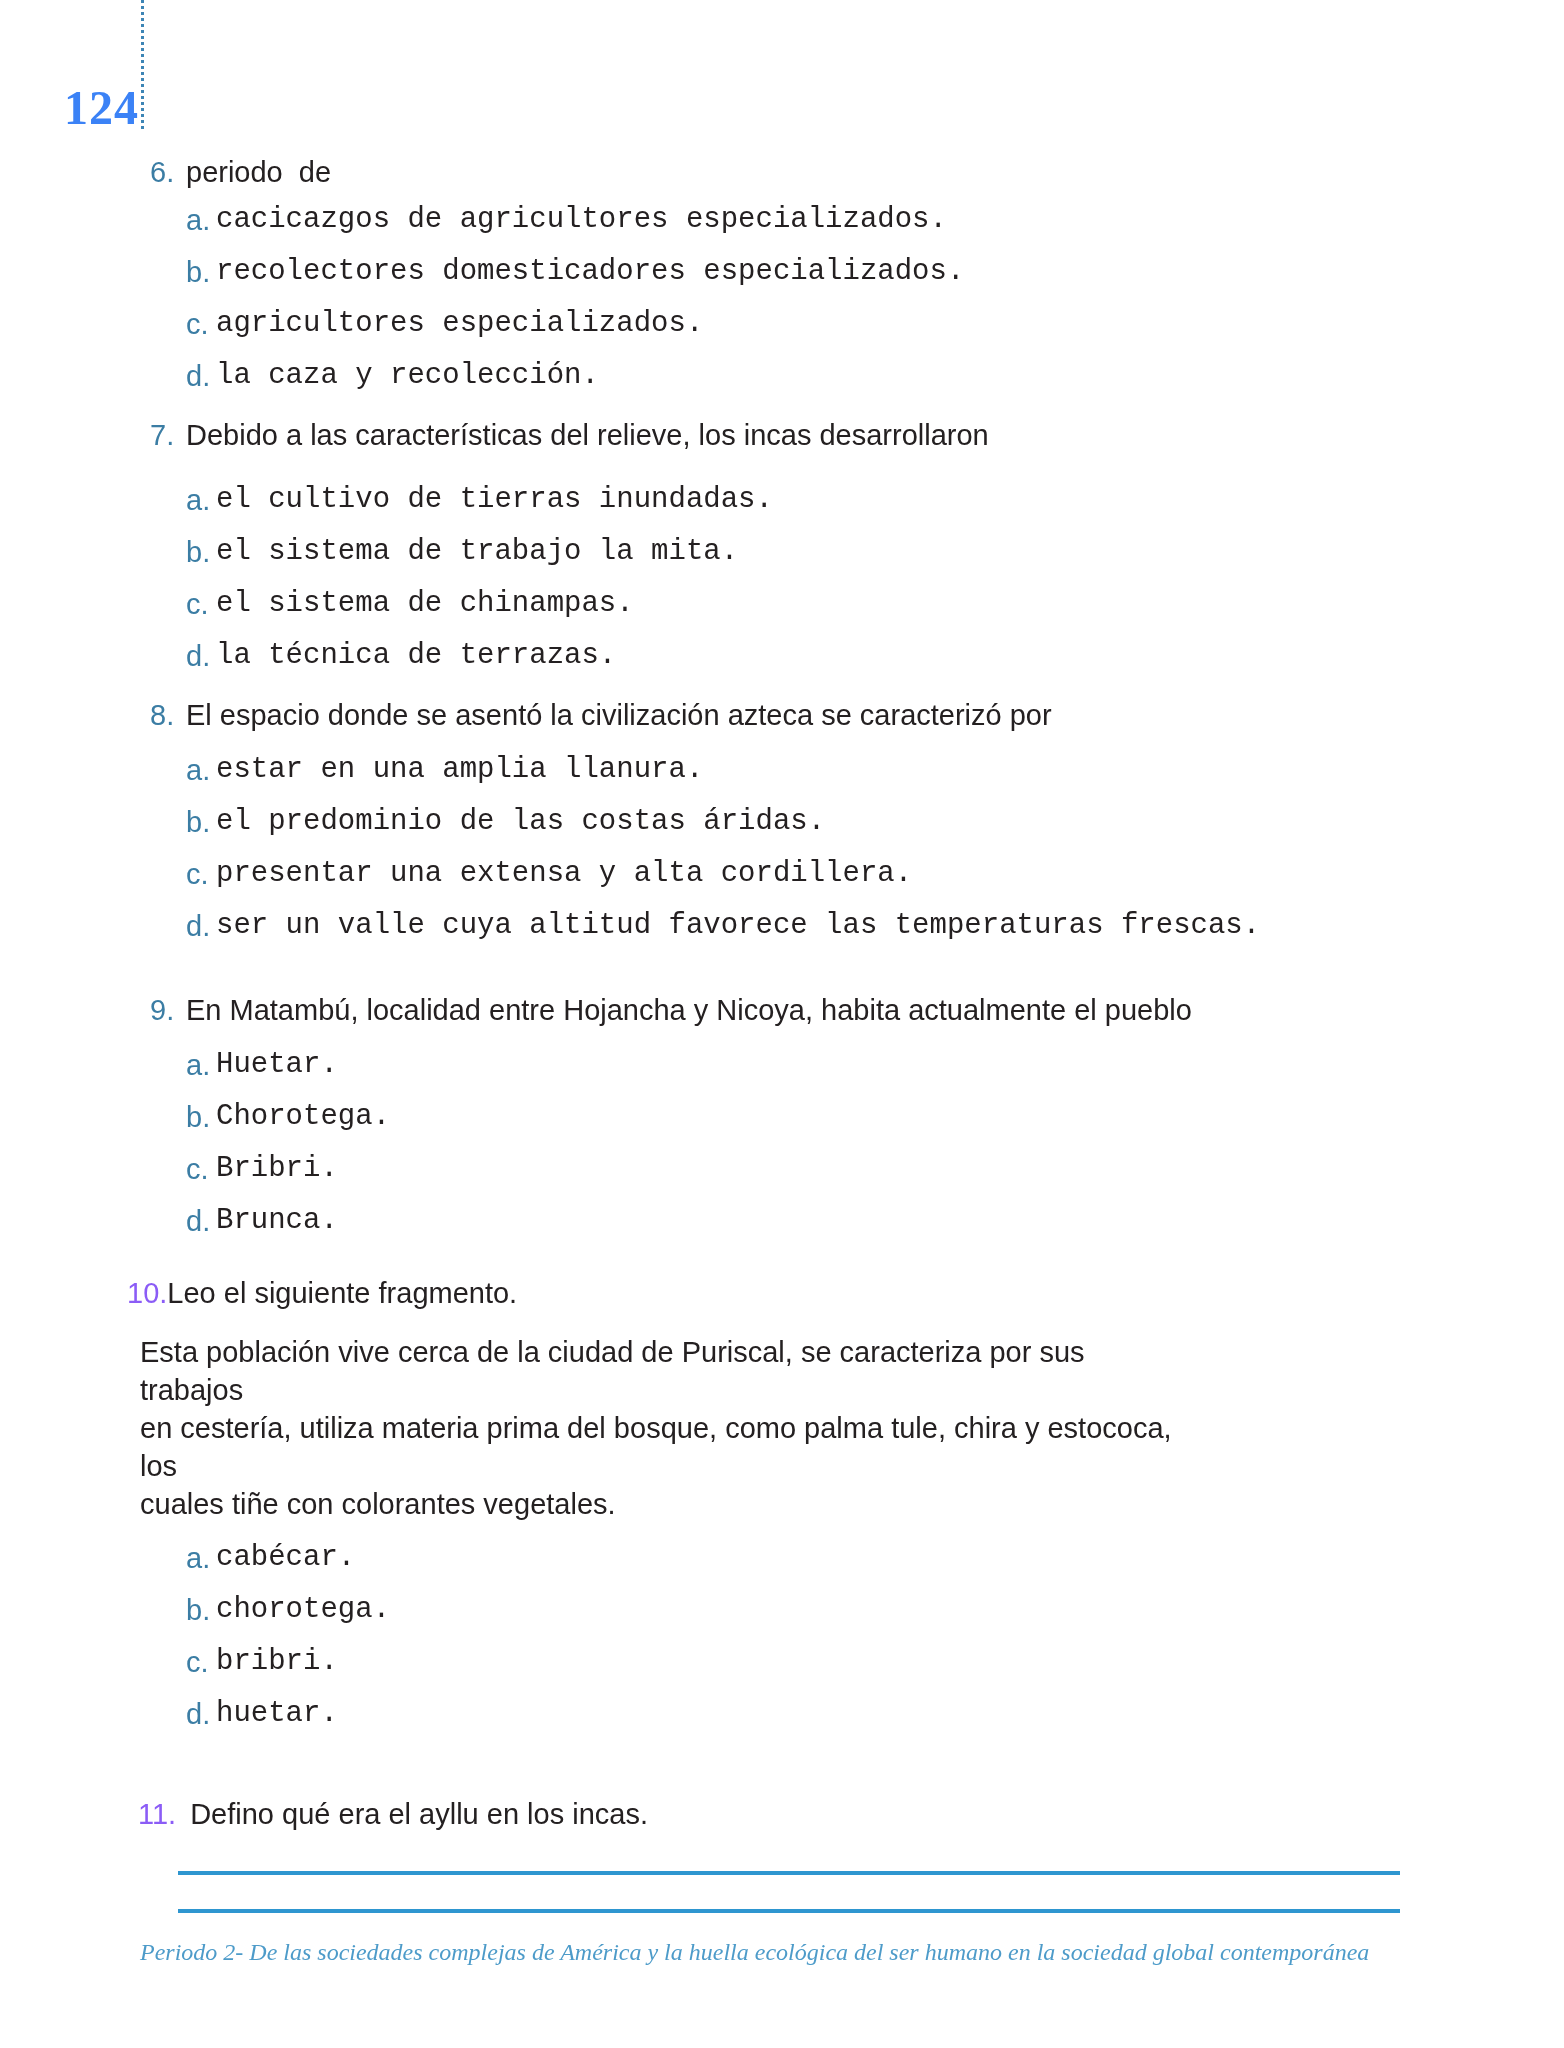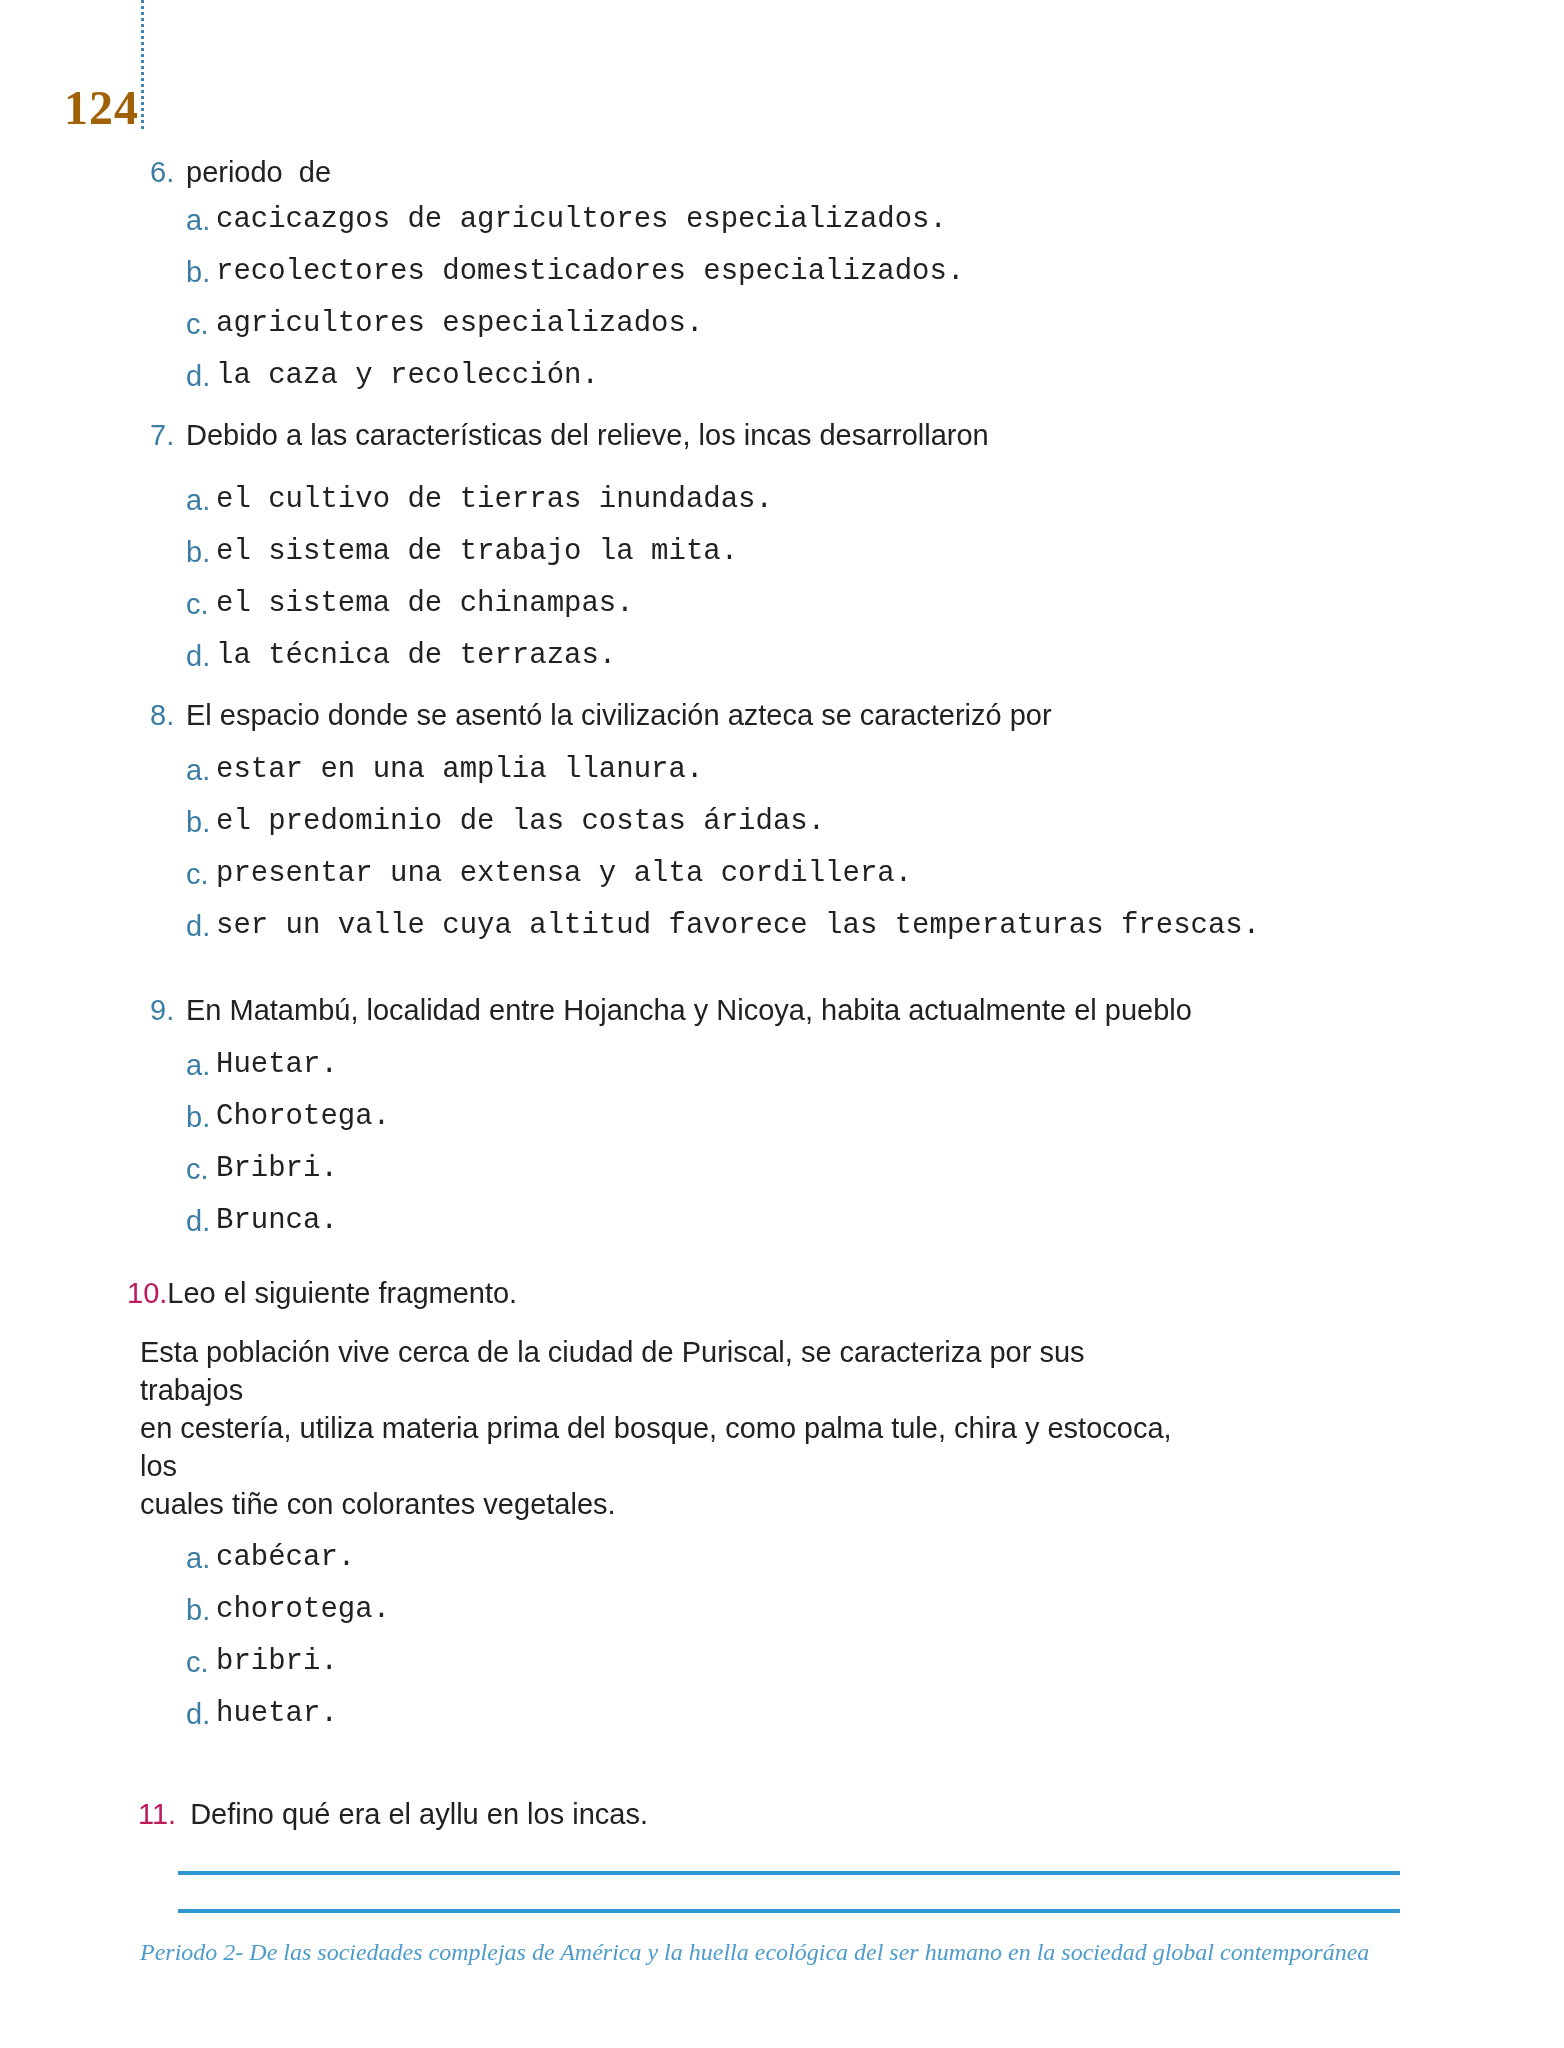--- a/index.html
+++ b/index.html
@@ -8,21 +8,21 @@
     background:#ffffff;
     font-family:"Liberation Sans", sans-serif;
     color:#242021;
     position:relative;
     overflow:hidden;
   }
   .page-num {
     position:absolute; left:64px; top:80px;
     font-family:"Liberation Serif", serif;
     font-weight:bold; font-size:48px;
-    color:#a16207; letter-spacing:1px;
+    color:#3b82f6; letter-spacing:1px;
   }
   .dotted-rule {
     position:absolute; left:141px; top:0;
     height:129px; width:0;
     border-left:3px dotted #3d85b5;
   }
   .content {
     position:absolute; left:150px; top:152px;
     width:1250px;
     font-size:29px; line-height:40px;
@@ -41,21 +41,21 @@
   .answer-line {
     margin-left:28px; width:1222px; height:0;
     border-top:4px solid #2e96d0;
   }
   .footer {
     margin-left:-10px; margin-top:22px;
     font-family:"Liberation Serif", serif;
     font-style:italic; font-size:24px; line-height:34px;
     color:#4d9bc9;
   }
-  .inline-num { color:#be185d; }
+  .inline-num { color:#8b5cf6; }
 </style>
 </head>
 <body>
 
 <div class="page-num">124</div>
 <div class="dotted-rule"></div>
 
 <div class="content">
 
   <div>

